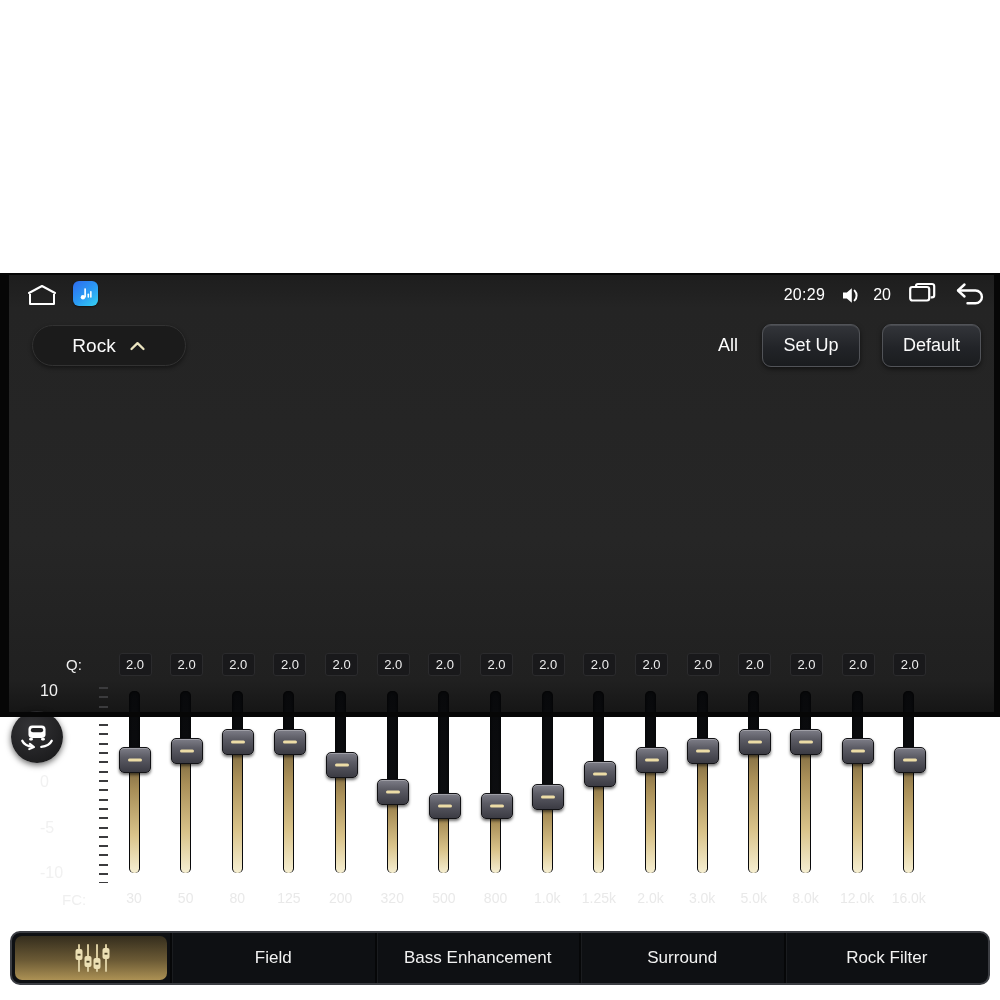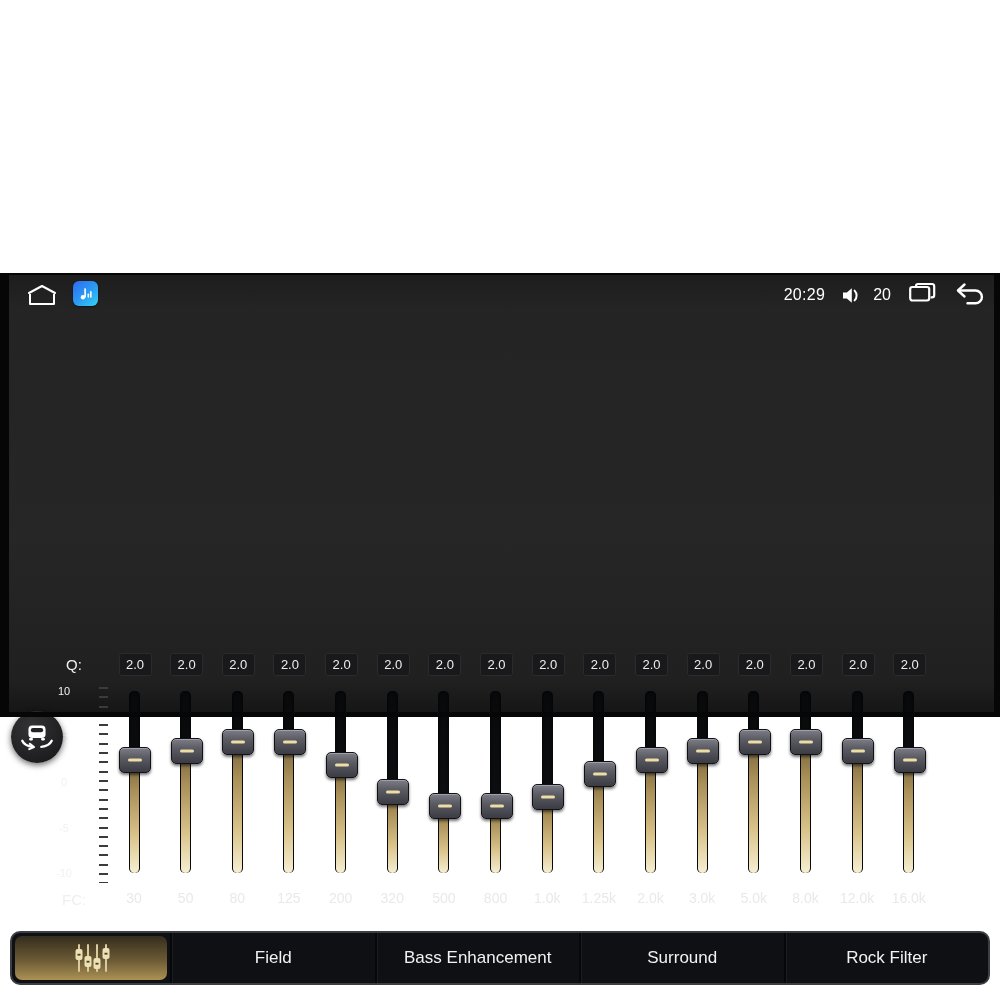--- a/index.html
+++ b/index.html
@@ -36,21 +36,21 @@
         background:linear-gradient(180deg,#33353a 0%,#222428 55%,#1a1c1f 100%);
         color:#fafafa;font-size:18px;display:flex;align-items:center;justify-content:center;
         box-shadow:0 2px 5px rgba(0,0,0,.55), inset 0 1px 0 rgba(255,255,255,.10);cursor:pointer;}
   .btn-setup{width:96px;}
   .btn-default{width:97px;}
 
   
   .lab{position:absolute;font-size:15px;color:#efefef;}
   .qbox{position:absolute;top:380px;width:31px;height:21px;background:#19191b;border:1px solid #2b2b2d;
         border-radius:3px;font-size:13px;color:#ededed;display:flex;align-items:center;justify-content:center;}
-  .axlabel{position:absolute;left:40px;width:48px;text-align:center;font-size:11px;color:#f1f1f1;line-height:20px;}
+  .axlabel{position:absolute;left:40px;width:48px;text-align:left;font-size:16px;color:#f1f1f1;line-height:20px;}
   .ruler{position:absolute;left:99px;top:414px;width:9px;height:196px;
          background:repeating-linear-gradient(180deg,#3b3b3d 0px,#3b3b3d 2px,transparent 2px,transparent 9.3px);}
   .track{position:absolute;top:418px;width:11px;height:182px;border-radius:5px;
          background:linear-gradient(180deg,#08090b 0%,#101114 100%);box-shadow:inset 0 0 3px #000;}
   .goldfill{position:absolute;width:9px;border-radius:4px 4px 5px 5px;
          background:linear-gradient(180deg,#6e5c38 0%,#a98f58 30%,#d9c38a 68%,#f6efd2 100%);}
   .handle{position:absolute;width:30px;height:24px;border-radius:5px;
          background:linear-gradient(180deg,#7d7d87 0%,#5c5c65 38%,#3b3b43 100%);
          border:1px solid #121215;box-shadow:inset 0 1px 0 rgba(255,255,255,.28),0 2px 3px rgba(0,0,0,.55);
          cursor:grab;}
@@ -106,20 +106,31 @@
       </svg>
     </span>
     <span>
       <svg width="30" height="23" viewBox="0 0 30 23">
         <path d="M10.5 2.5 L4 8.5 L10.5 14.5" fill="none" stroke="#ffffff" stroke-width="2.4" stroke-linecap="round" stroke-linejoin="round"></path>
         <path d="M4.5 8.5 H21.5 a6.4 6.4 0 0 1 0 12.8 H13.5" fill="none" stroke="#ffffff" stroke-width="2.4" stroke-linecap="round"></path>
       </svg>
     </span>
   </div>
 
+  <div class="preset-pill">
+    <span class="preset-label">Rock</span>
+    <svg width="17" height="10" viewBox="0 0 17 10">
+      <path d="M2.5 8 L8.5 2.2 L14.5 8" fill="none" stroke="#ece5c0" stroke-width="2.3" stroke-linecap="round" stroke-linejoin="round"></path>
+    </svg>
+  </div>
+  <div class="header-right">
+    <span class="all-label">All</span>
+    <div class="hbtn btn-setup">Set Up</div>
+    <div class="hbtn btn-default">Default</div>
+  </div>
 
   <div>
     <span class="lab" style="left:66px;top:383px;">Q:</span>
     <span class="lab" style="left:62px;top:618px;">FC:</span>
     <div class="ruler"></div>
   <div class="qbox" style="left: 118.5px;">2.0</div>
       <div class="track" style="left: 128.5px;"></div>
       <div class="goldfill" style="left: 129.5px; top: 482.25px; height: 117.75px;"></div>
       <div class="handle" style="left: 119px; top: 474.25px;"></div>
       <div class="freq" style="left: 108px;">30</div>

